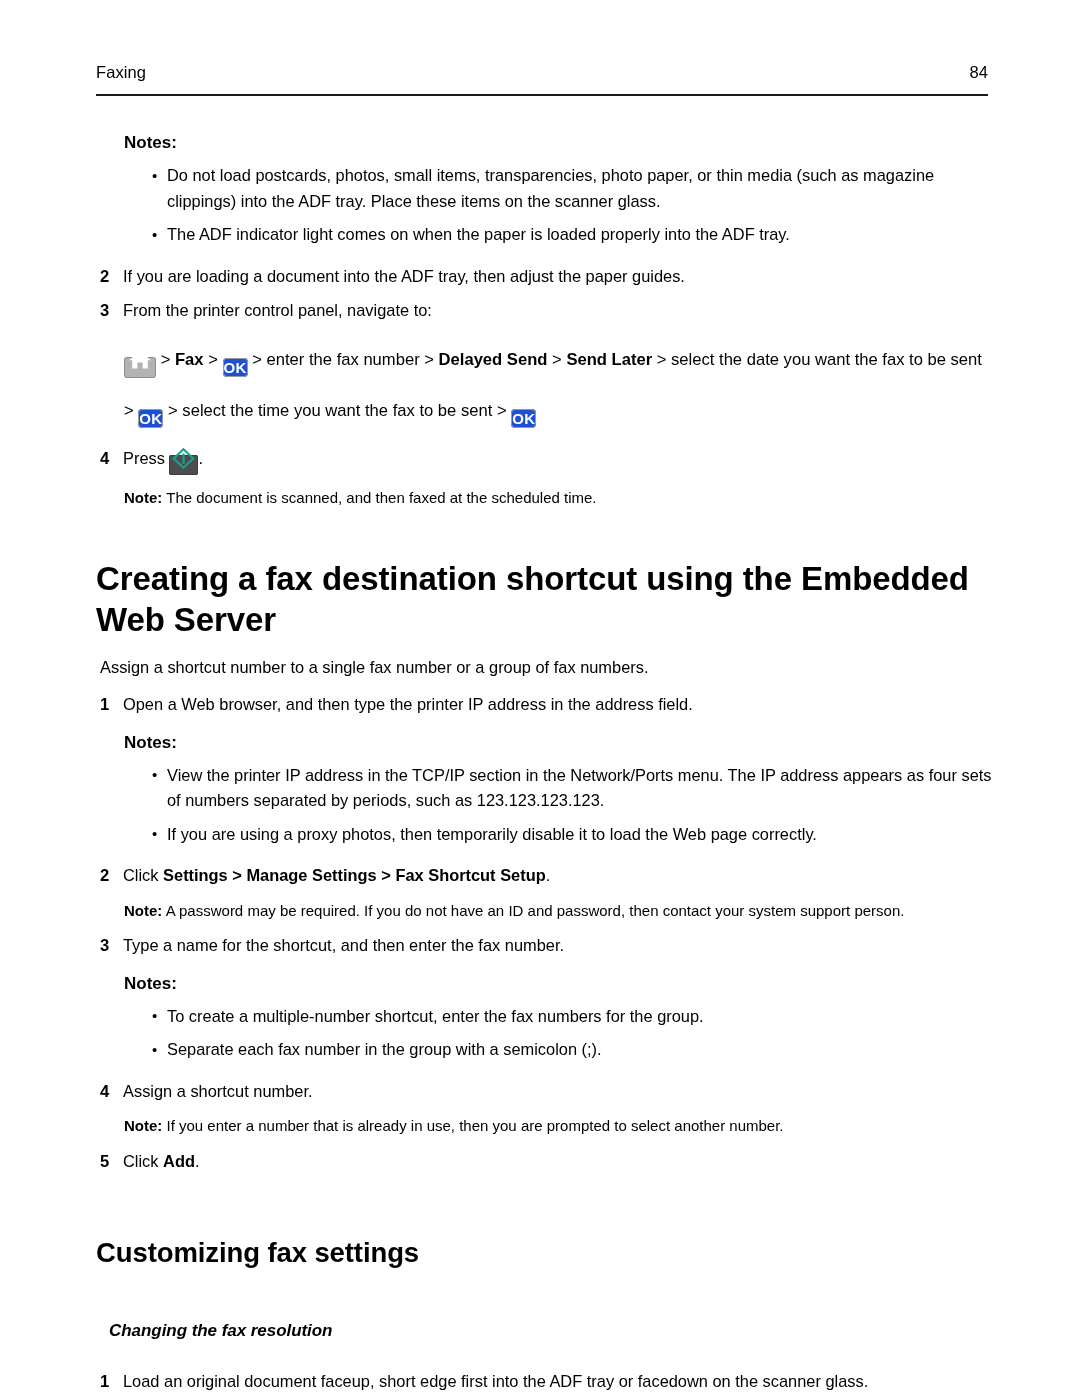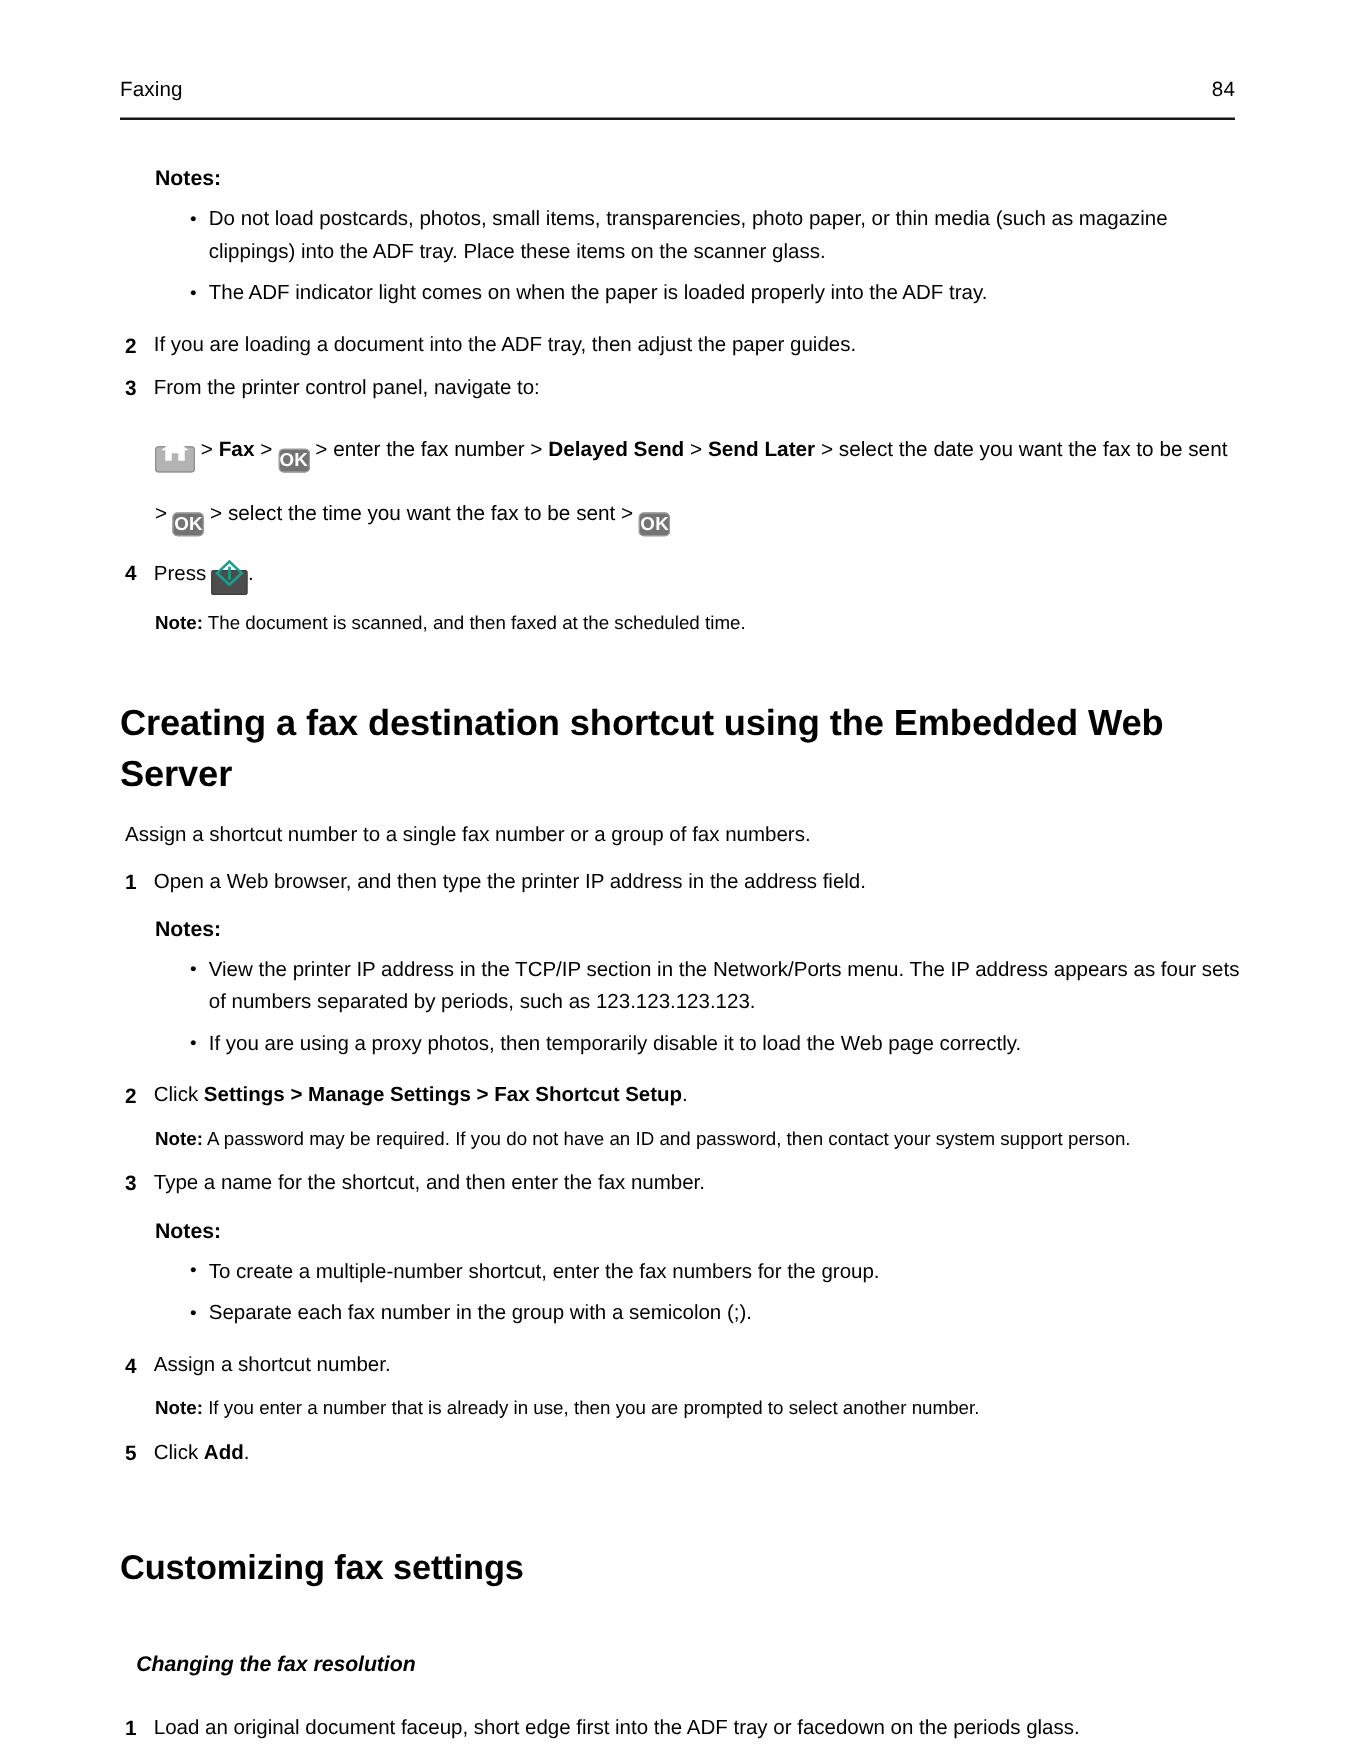--- a/index.html
+++ b/index.html
@@ -139,21 +139,21 @@
     height: 28px;
     background: #b3b3b3;
     border: 1px solid #8f8f8f;
     border-radius: 3px;
     box-sizing: border-box;
     overflow: hidden;
   }
   .icon-ok {
     width: 31px;
     height: 28px;
-    background: #737373;
+    background: #1d4ed8;
     border: 1px solid #9a9a9a;
     border-radius: 4px;
     box-sizing: border-box;
     color: #ffffff;
     font-weight: bold;
     font-size: 15px;
     line-height: 26px;
     text-align: right;
     letter-spacing: 0.3px;
   }
@@ -161,21 +161,21 @@
     width: 29px;
     height: 27px;
     background: #4d4d4d;
     border: 1px solid #3d3d3d;
     border-radius: 2px;
     box-sizing: border-box;
   }
 
   
   .h1 {
-    font-size: 29px;
+    font-size: 33px;
     line-height: 41px;
     font-weight: bold;
     letter-spacing: -0.1px;
     margin: 0;
     max-width: 890px;
   }
   .h2 {
     font-size: 27.5px;
     line-height: 36px;
     font-weight: bold;
@@ -351,17 +351,17 @@
 
     <div class="sec-gap-h2"></div>
     <h2 class="h2">Customizing fax settings</h2>
     <div class="sec-gap-h2-after"></div>
 
     <h3 class="h3">Changing the fax resolution</h3>
     <div class="sec-gap-h3-after"></div>
 
     <div class="step">
       <span class="num">1</span>
-      <span>Load an original document faceup, short edge first into the ADF tray or facedown on the periods glass.</span>
+      <span>Load an original document faceup, short edge first into the ADF tray or facedown on the scanner glass.</span>
     </div>
 
   </div>
 </div>
 
 </body></html>

